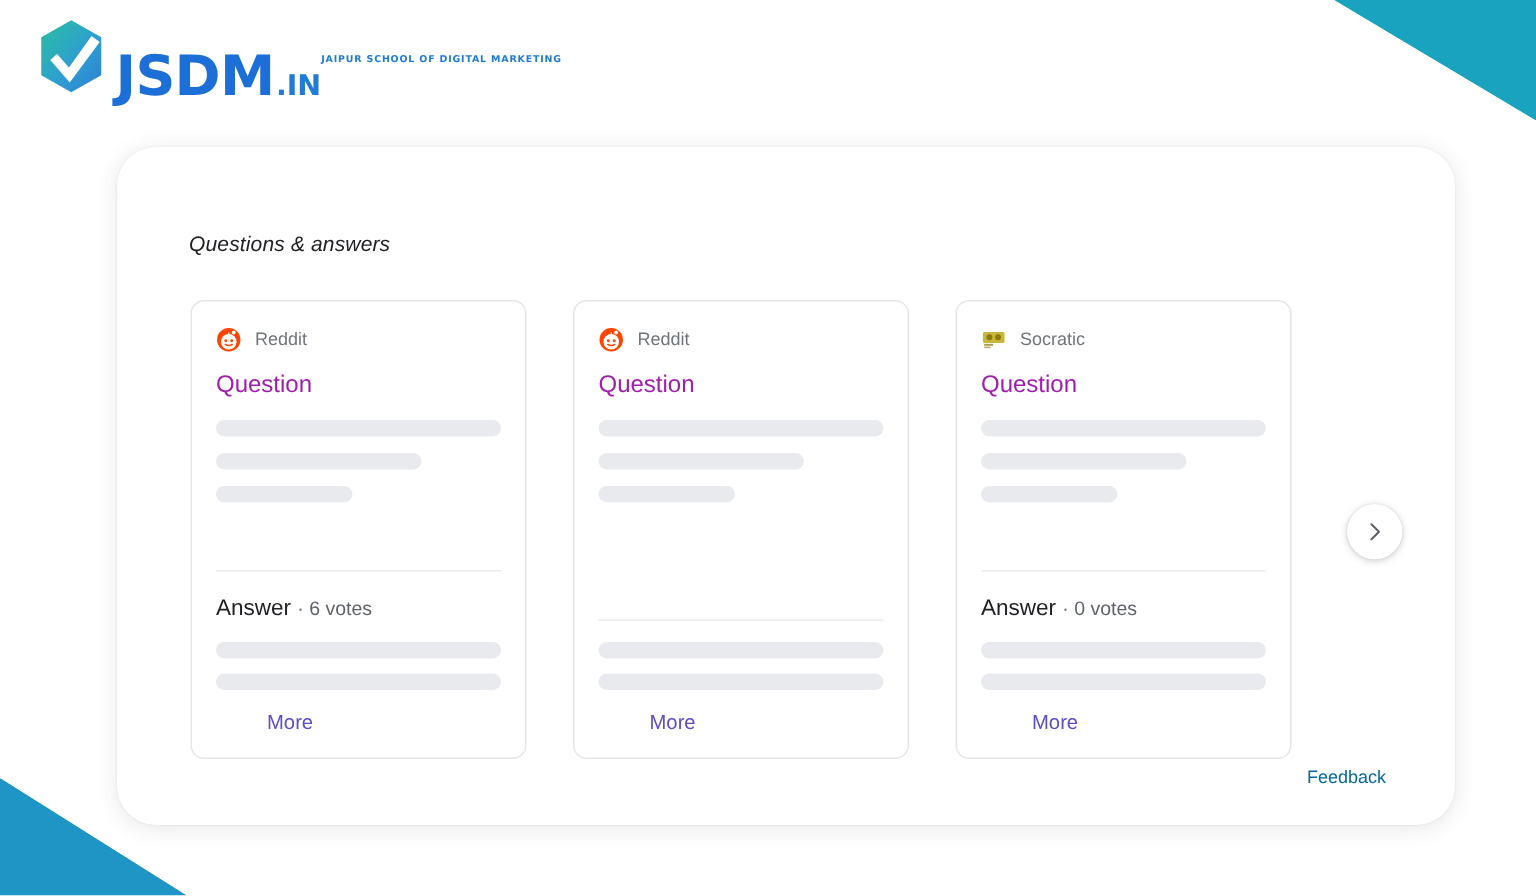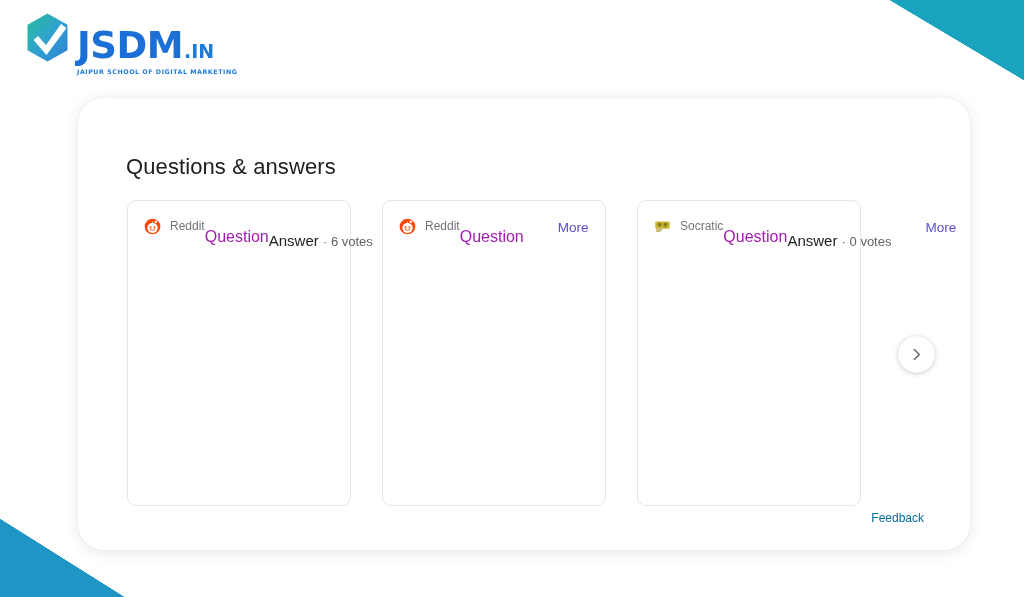--- a/index.html
+++ b/index.html
@@ -45,21 +45,21 @@
     height: 54px;
   }
   .logo-mark {
     width: 47px;
     height: 52px;
     flex: none;
   }
   .logo-text-wrap {
     margin-left: 5px;
     display: flex;
-    flex-direction: column;
+    flex-direction: row;
     padding-top: 2px;
     margin-top: 23px;
   }
   .logo-word {
     display: flex;
     align-items: baseline;
     line-height: 1;
   }
   .logo-main {
     font-family: "DejaVu Sans", sans-serif;
@@ -97,44 +97,46 @@
     background: #ffffff;
     border-radius: 26px;
     box-shadow: 0 2px 14px rgba(60, 64, 67, 0.13), 0 0 2px rgba(60,64,67,0.08);
     box-sizing: border-box;
   }
 
   .panel-title {
     position: absolute;
     left: 48px;
     top: 56px;
-    font-size: 22px;
+    font-size: 14px;
     color: #202124;
     font-family: "Liberation Sans", sans-serif;
     letter-spacing: 0.1px;
+    font-style: italic;
   }
 
   
   .carousel {
     position: absolute;
     left: 49px;
     top: 102px;
     width: 800px;
     display: flex;
     gap: 31px;
   }
 
   .qa-card {
     width: 224px;
     background: #ffffff;
     border: 1px solid #e4e6e8;
     border-radius: 9px;
     box-sizing: border-box;
     padding: 15px 16px 16px 16px;
     display: flex;
+    flex-direction: column;
     min-height: 306px;
   }
 
   .source-row {
     display: flex;
     align-items: center;
     gap: 9px;
     height: 20px;
   }
   .source-icon {

